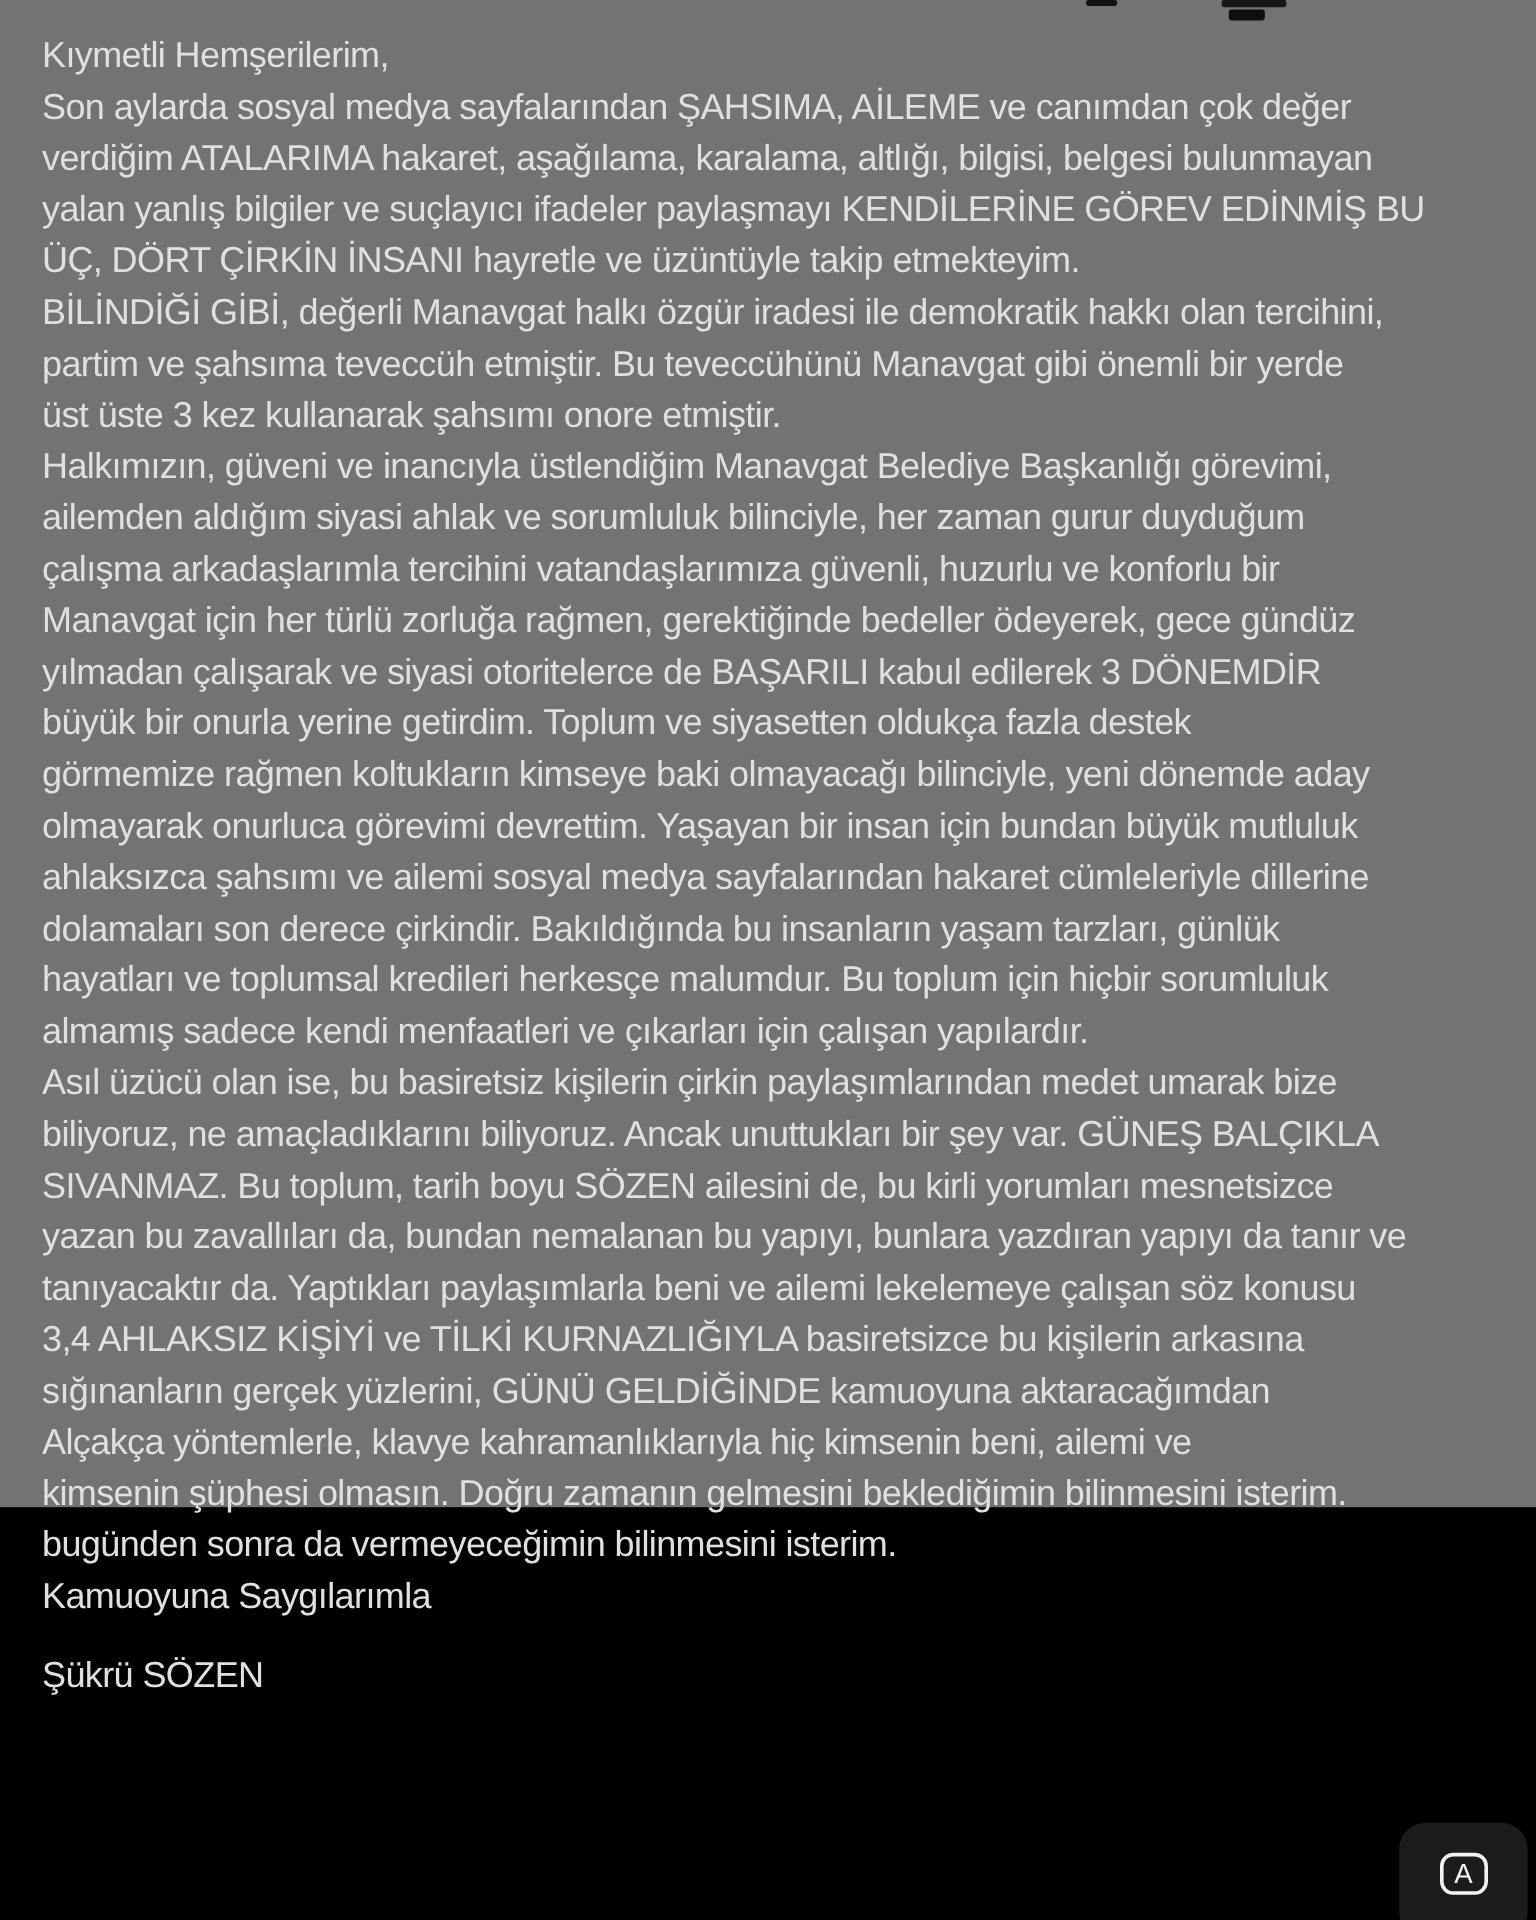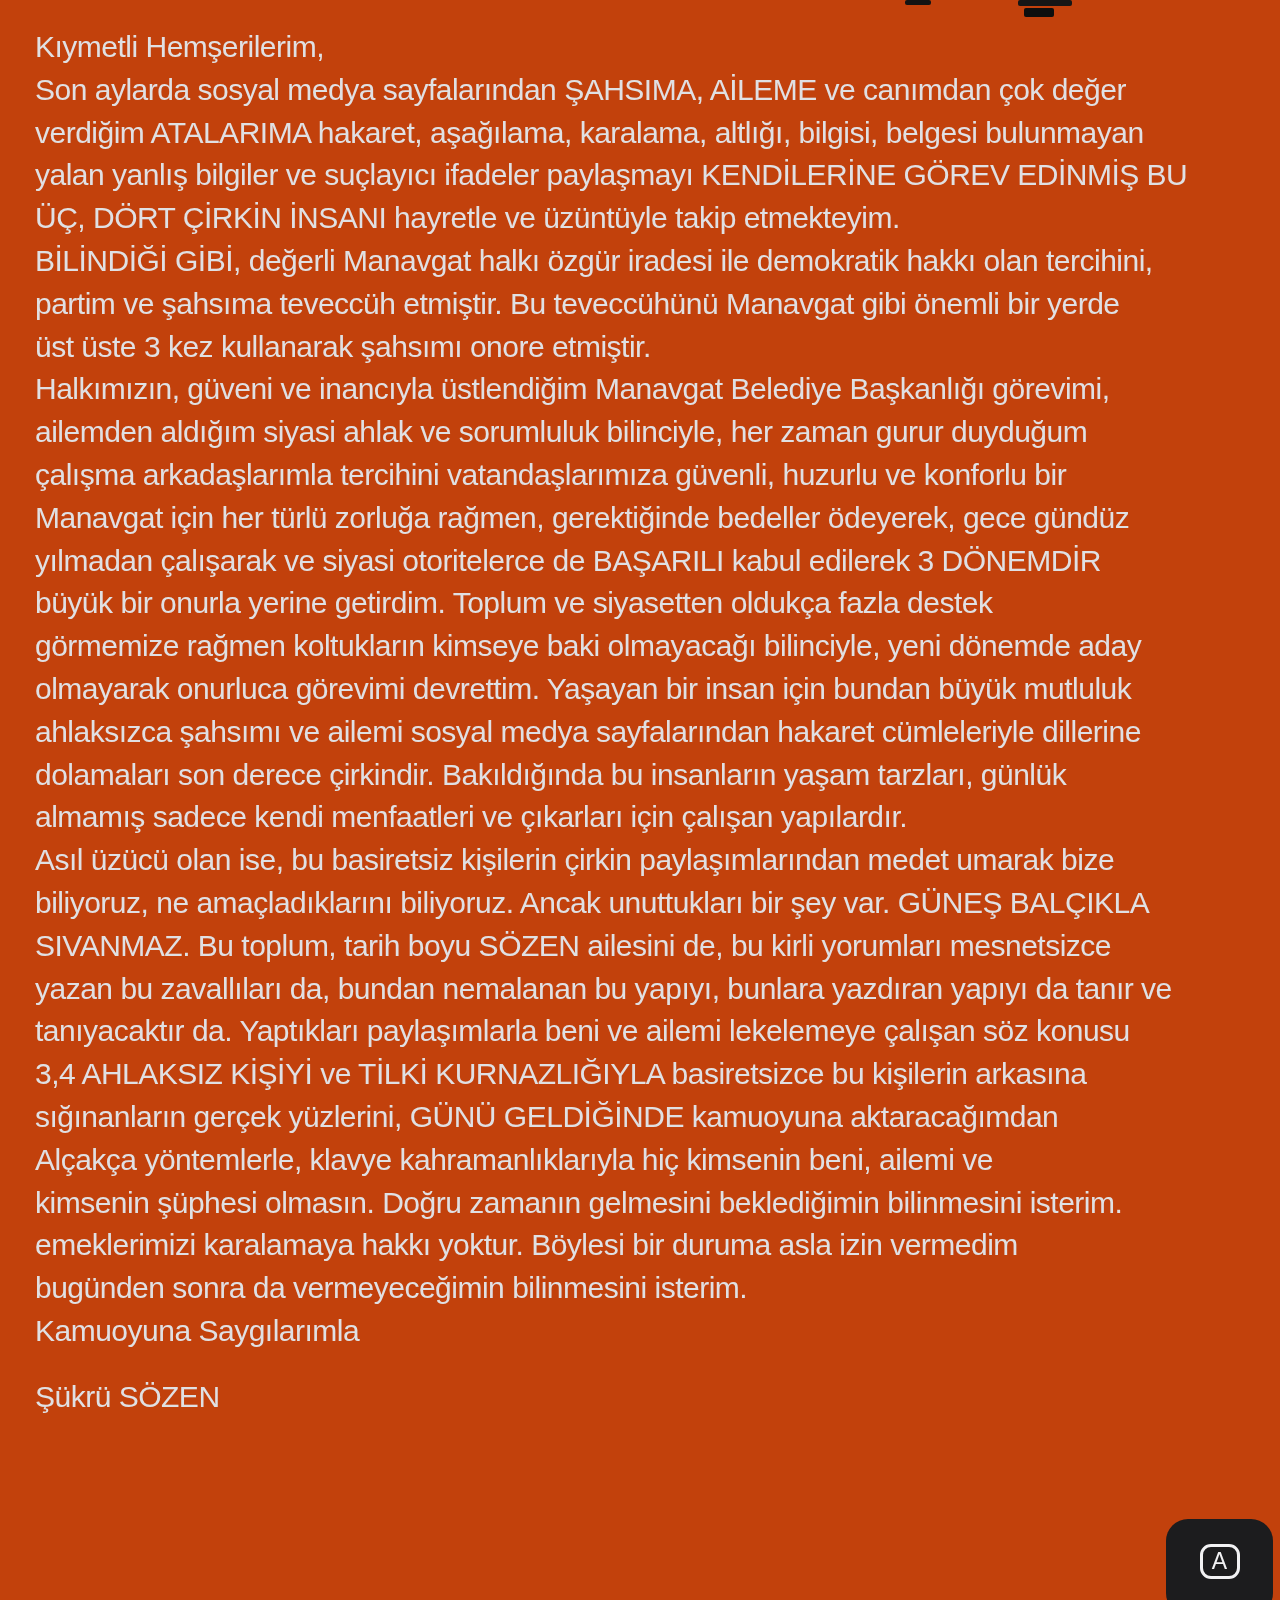--- a/index.html
+++ b/index.html
@@ -7,22 +7,22 @@
     padding: 0;
     width: 1280px;
     height: 1600px;
     background: #000000;
     overflow: hidden;
     font-family: "Liberation Sans", "DejaVu Sans", sans-serif;
   }
   .stage {
     position: relative;
     width: 1280px;
-    height: 1600px;
-    background: #c2410c;
+    height: 1256px;
+    background: #737373;
   }
   
   .artifact {
     position: absolute;
     background: #131313;
     border-radius: 2px;
   }
   .artifact.a1 { left: 905px;  top: 0; width: 26px; height: 5px; }
   .artifact.a2 { left: 1018px; top: 0; width: 54px; height: 6px; background:#161616; }
   .artifact.a3 { left: 1024px; top: 8px; width: 30px; height: 9px; background:#0e0e0e; }
@@ -99,31 +99,31 @@
         <div class="line">Halkımızın, güveni ve inancıyla üstlendiğim Manavgat Belediye Başkanlığı görevimi,</div>
         <div class="line">ailemden aldığım siyasi ahlak ve sorumluluk bilinciyle, her zaman gurur duyduğum</div>
         <div class="line">çalışma arkadaşlarımla tercihini vatandaşlarımıza güvenli, huzurlu ve konforlu bir</div>
         <div class="line">Manavgat için her türlü zorluğa rağmen, gerektiğinde bedeller ödeyerek, gece gündüz</div>
         <div class="line">yılmadan çalışarak ve siyasi otoritelerce de BAŞARILI kabul edilerek 3 DÖNEMDİR</div>
         <div class="line">büyük bir onurla yerine getirdim. Toplum ve siyasetten oldukça fazla destek</div>
         <div class="line">görmemize rağmen koltukların kimseye baki olmayacağı bilinciyle, yeni dönemde aday</div>
         <div class="line">olmayarak onurluca görevimi devrettim. Yaşayan bir insan için bundan büyük mutluluk</div>
         <div class="line">ahlaksızca şahsımı ve ailemi sosyal medya sayfalarından hakaret cümleleriyle dillerine</div>
         <div class="line">dolamaları son derece çirkindir. Bakıldığında bu insanların yaşam tarzları, günlük</div>
+        <div class="line">hayatları ve toplumsal kredileri herkesçe malumdur. Bu toplum için hiçbir sorumluluk</div>
         <div class="line">almamış sadece kendi menfaatleri ve çıkarları için çalışan yapılardır.</div>
         <div class="line">Asıl üzücü olan ise, bu basiretsiz kişilerin çirkin paylaşımlarından medet umarak bize</div>
         <div class="line">biliyoruz, ne amaçladıklarını biliyoruz. Ancak unuttukları bir şey var. GÜNEŞ BALÇIKLA</div>
         <div class="line">SIVANMAZ. Bu toplum, tarih boyu SÖZEN ailesini de, bu kirli yorumları mesnetsizce</div>
         <div class="line">yazan bu zavallıları da, bundan nemalanan bu yapıyı, bunlara yazdıran yapıyı da tanır ve</div>
         <div class="line">tanıyacaktır da. Yaptıkları paylaşımlarla beni ve ailemi lekelemeye çalışan söz konusu</div>
         <div class="line">3,4 AHLAKSIZ KİŞİYİ ve TİLKİ KURNAZLIĞIYLA basiretsizce bu kişilerin arkasına</div>
         <div class="line">sığınanların gerçek yüzlerini, GÜNÜ GELDİĞİNDE kamuoyuna aktaracağımdan</div>
         <div class="line">Alçakça yöntemlerle, klavye kahramanlıklarıyla hiç kimsenin beni, ailemi ve</div>
         <div class="line">kimsenin şüphesi olmasın. Doğru zamanın gelmesini beklediğimin bilinmesini isterim.</div>
-        <div class="line">emeklerimizi karalamaya hakkı yoktur. Böylesi bir duruma asla izin vermedim</div>
         <div class="line">bugünden sonra da vermeyeceğimin bilinmesini isterim.</div>
         <div class="line">Kamuoyuna Saygılarımla</div>
       </div>
     <div class="signature">Şükrü SÖZEN</div>
   </div>
 
   <div class="a-button">
     <span class="a-badge">
       <span>A</span>
     </span>

